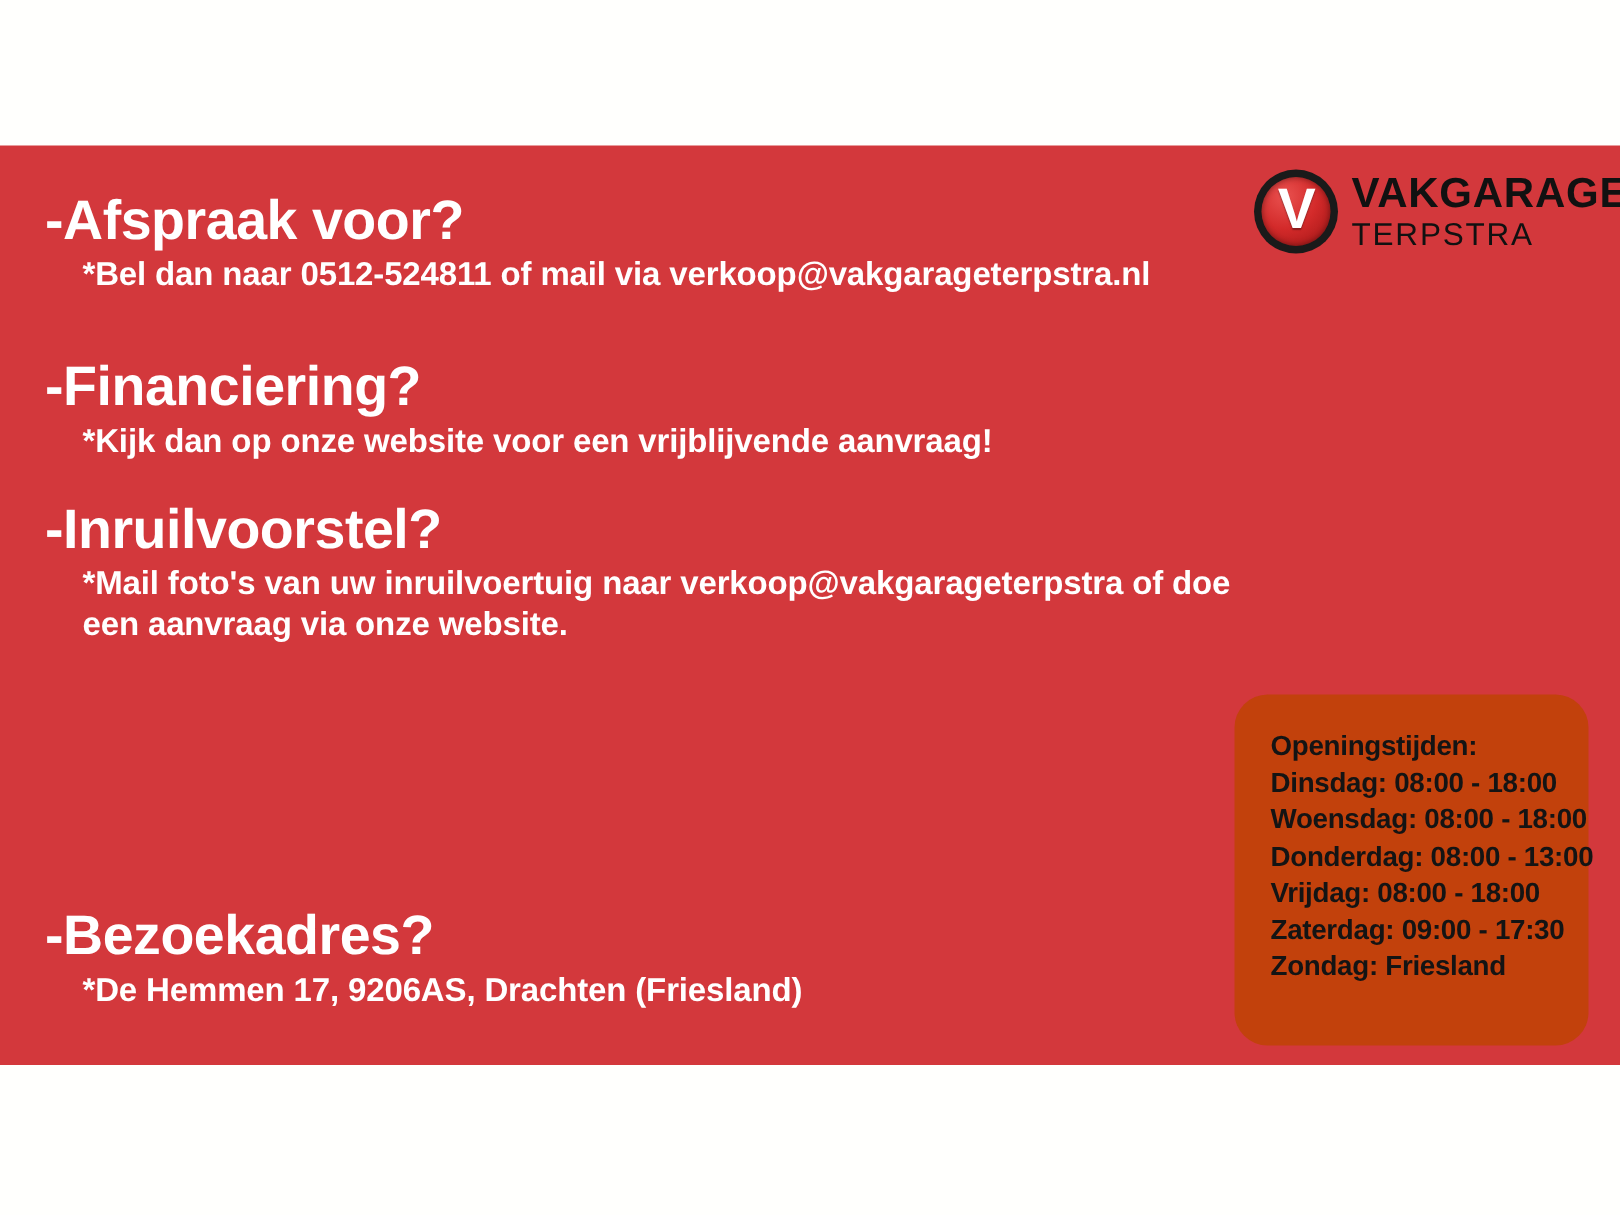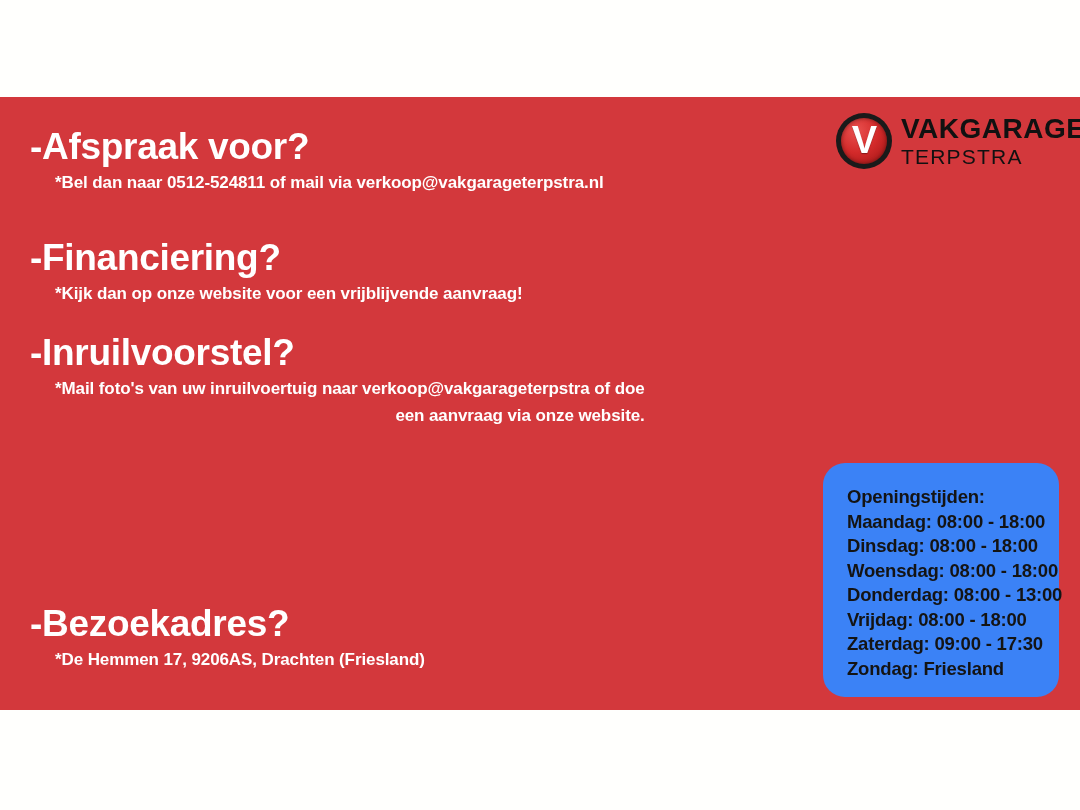--- a/index.html
+++ b/index.html
@@ -106,43 +106,42 @@
     font-weight: bold;
     font-size: 37px;
     line-height: 40px;
     letter-spacing: -0.3px;
     white-space: nowrap;
     margin: 0;
   }
   .qsub {
     font-family: "Liberation Sans", sans-serif;
     font-weight: bold;
-    font-size: 17px;
+    font-size: 22px;
     line-height: 27px;
     letter-spacing: -0.1px;
     margin: 2px 0 0 25px;
     white-space: nowrap;
-    text-align: right;
   }
   .qsub.line2 { margin-top: 0; }
 
   #block-afspraak     { top: 127px; }
   #block-financiering { top: 238px; }
   #block-inruil       { top: 333px; }
   #block-garantie     { top: 491px; }
   #block-bezoek       { top: 604px; }
 
   
   #hours-card {
     position: absolute;
     left: 823px;
     top: 463px;
     width: 236px;
     height: 234px;
-    background: #3b82f6;
+    background: #c2410c;
     border-radius: 22px;
     box-sizing: border-box;
     padding: 22px 0 0 24px;
   }
   .hours-line {
     font-family: "Liberation Sans", sans-serif;
     font-weight: bold;
     font-size: 18.5px;
     line-height: 24.5px;
     color: #141414;
@@ -186,21 +185,20 @@
   </div>
 
 
   <div class="qblock" id="block-bezoek">
     <div class="qhead">-Bezoekadres?</div>
     <div class="qsub">*De Hemmen 17, 9206AS, Drachten (Friesland)</div>
   </div>
 
   <div id="hours-card">
     <div class="hours-line">Openingstijden:</div>
-    <div class="hours-line">Maandag: 08:00 - 18:00</div>
     <div class="hours-line">Dinsdag: 08:00 - 18:00</div>
     <div class="hours-line">Woensdag: 08:00 - 18:00</div>
     <div class="hours-line">Donderdag: 08:00 - 13:00</div>
     <div class="hours-line">Vrijdag: 08:00 - 18:00</div>
     <div class="hours-line">Zaterdag: 09:00 - 17:30</div>
     <div class="hours-line">Zondag: Friesland</div>
   </div>
 
 </div>
 

